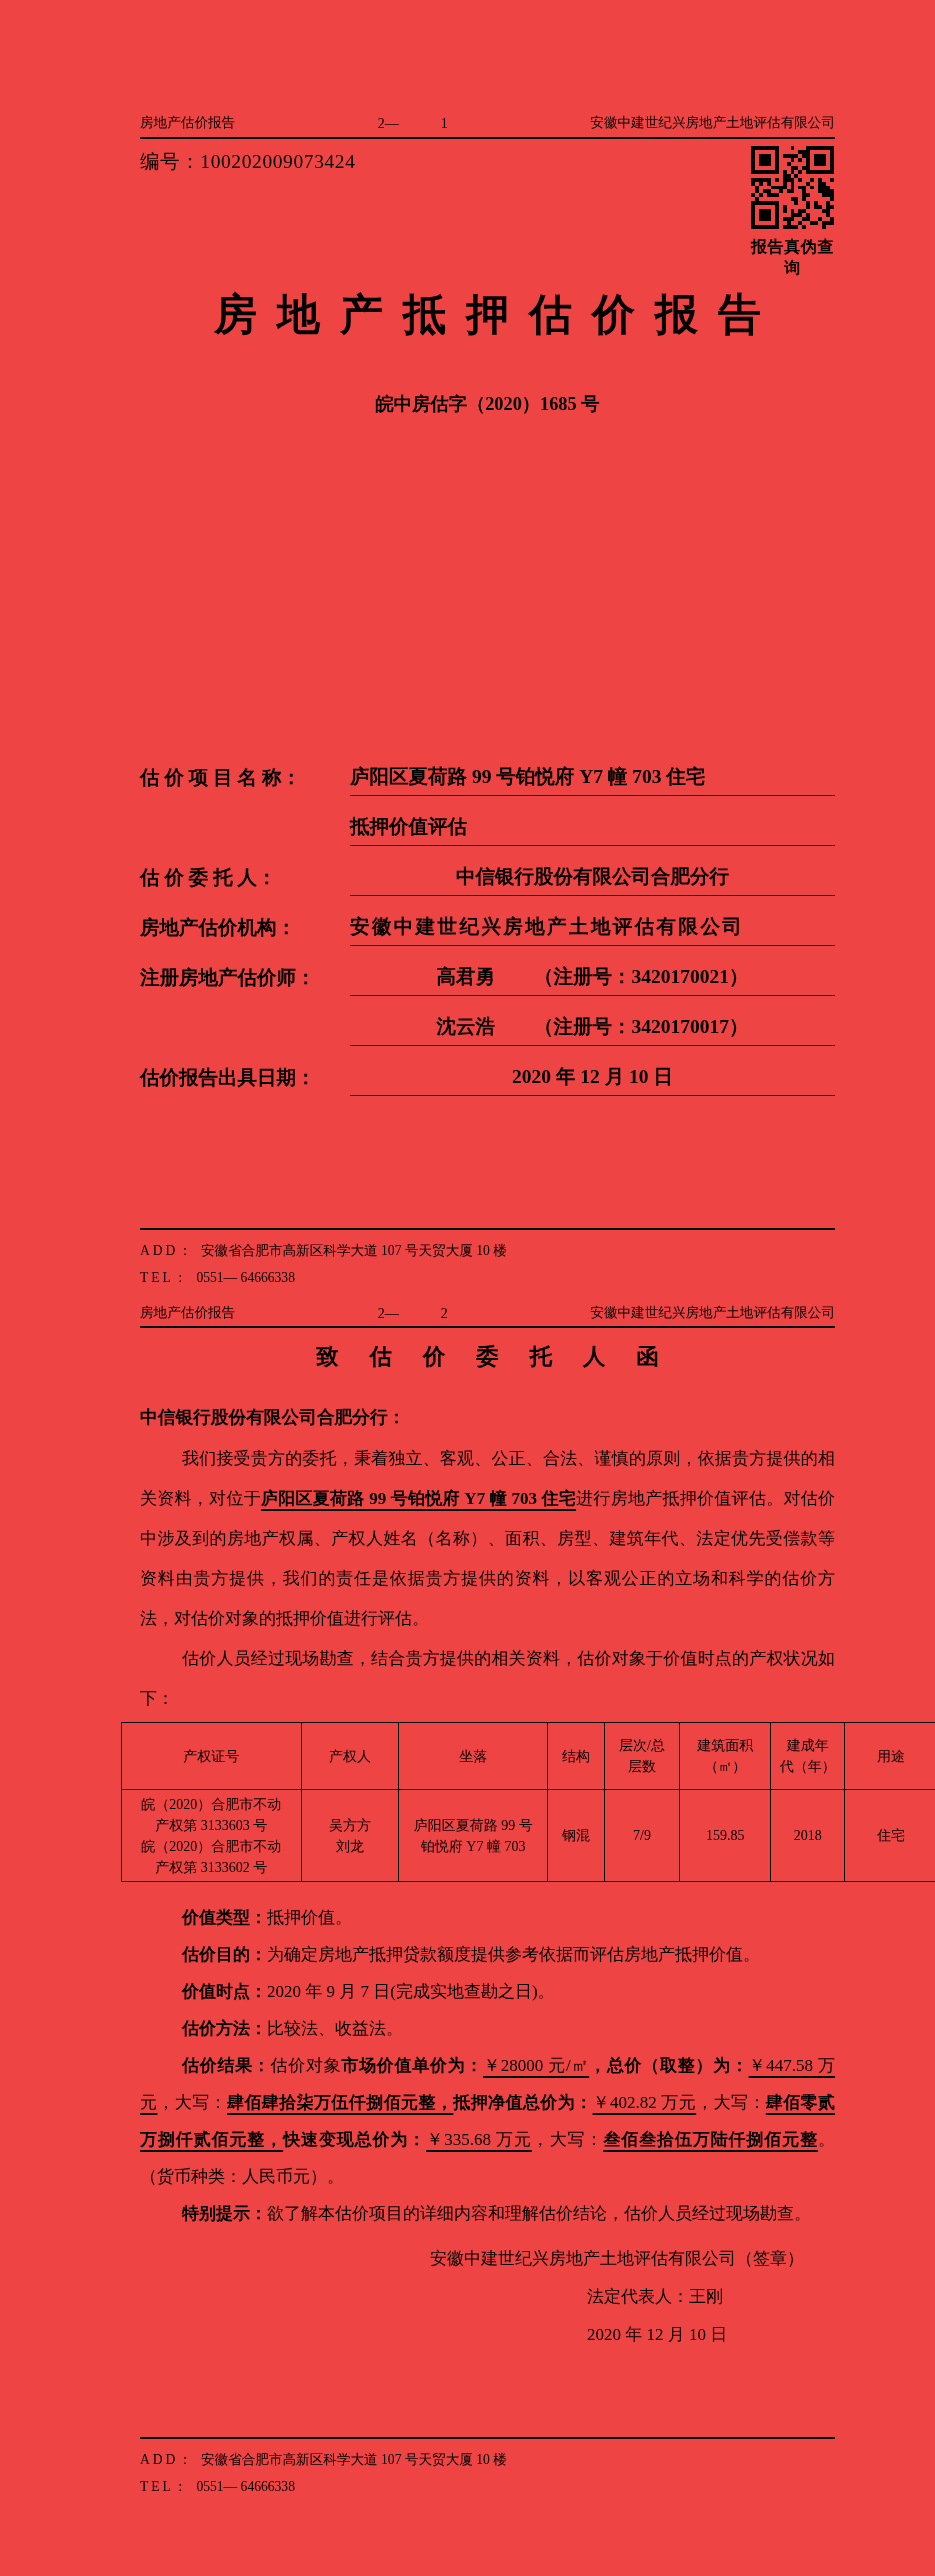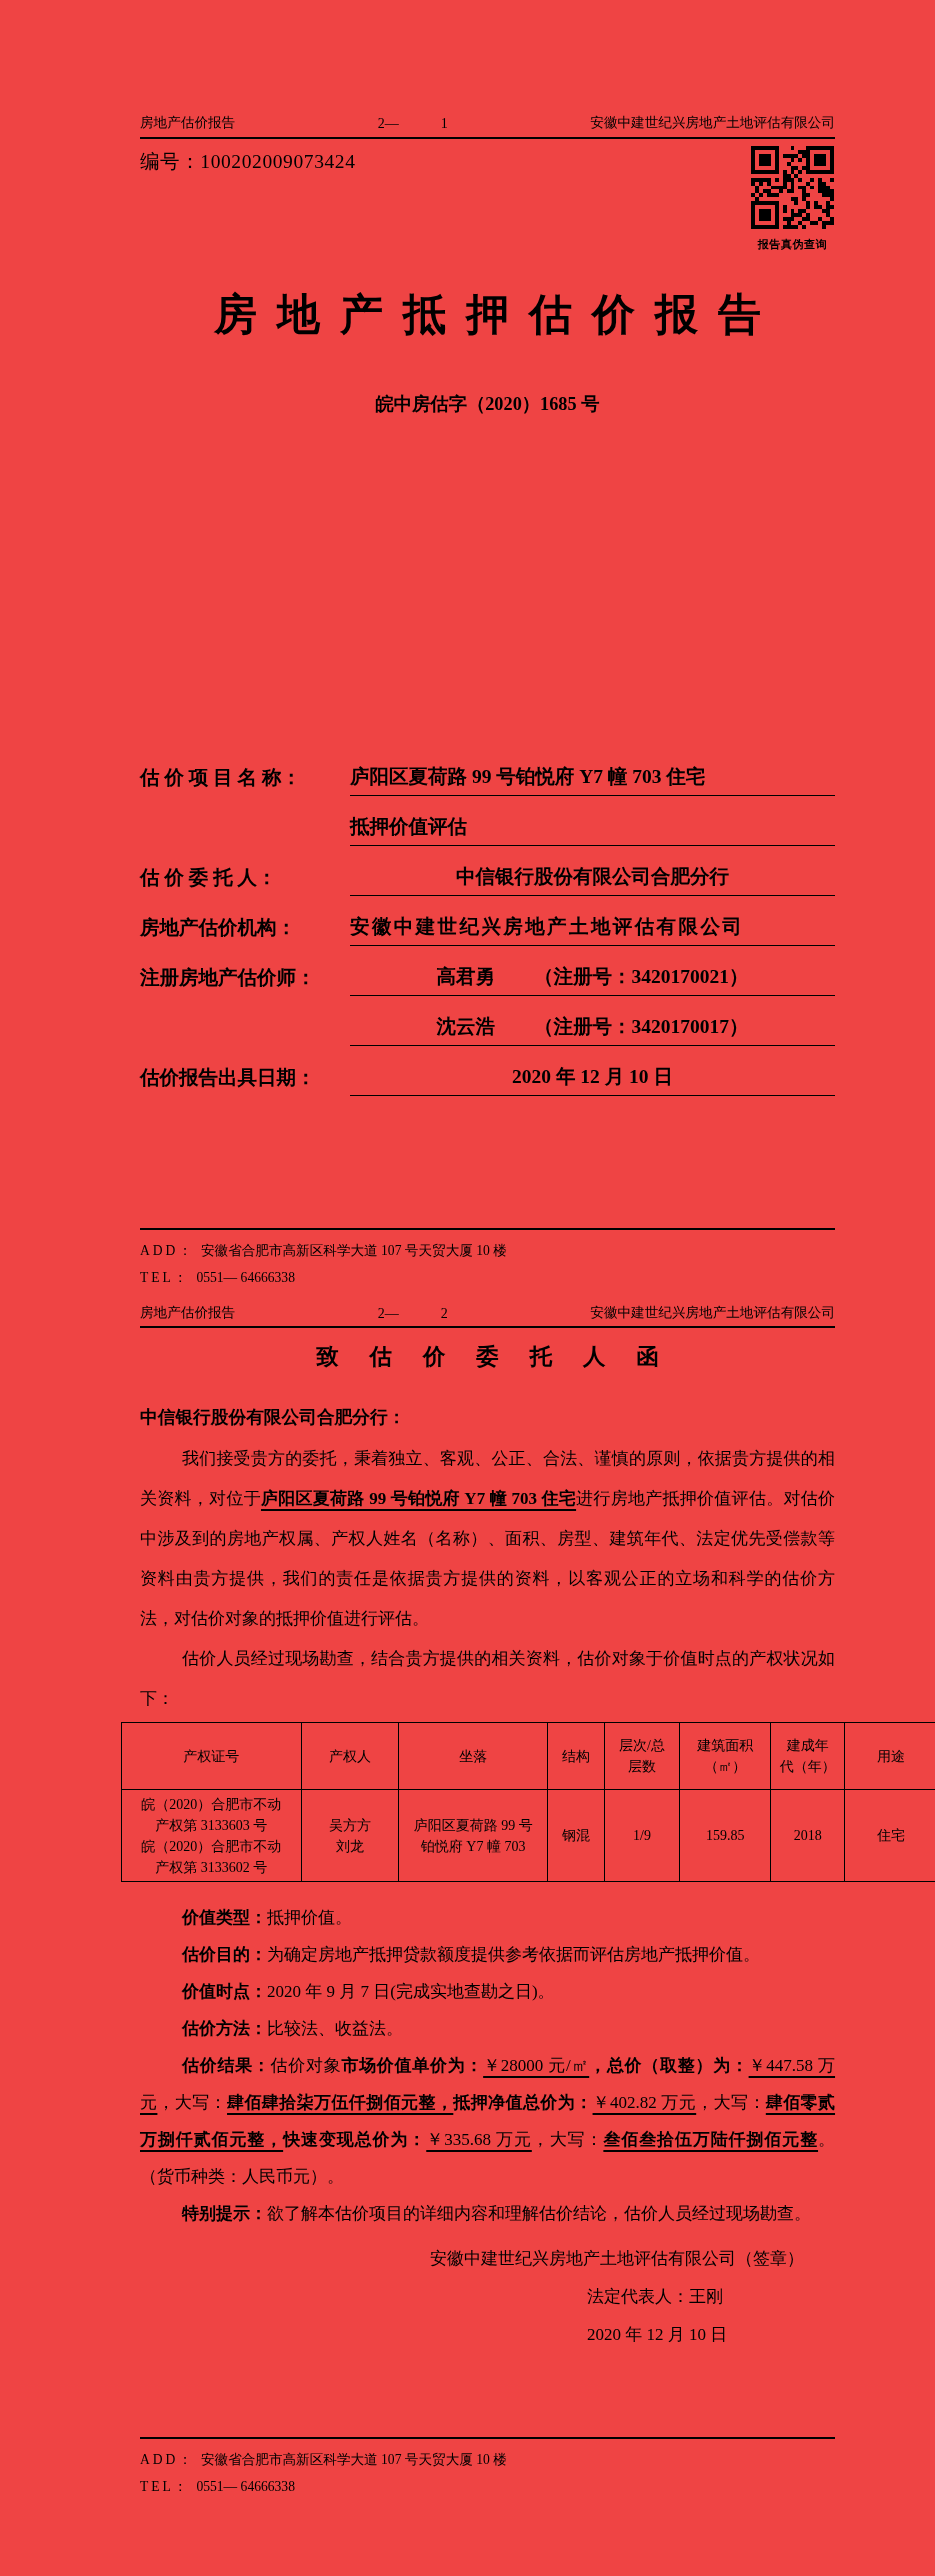--- a/index.html
+++ b/index.html
@@ -12,21 +12,21 @@
   .content{margin-left:140px;width:695px;}
 
   
   .page-header{display:flex;justify-content:space-between;align-items:flex-end;
                font-size:13.6px;padding-bottom:4.7px;border-bottom:2.4px solid #000;}
   .pgnum{display:flex;gap:42px;font-size:14px;}
 
   
   .serial-row{margin-top:9.4px;font-size:19.5px;letter-spacing:0.6px;}
   .qr-block{position:absolute;left:744px;top:146px;width:97px;text-align:center;}
-  .qr-caption{margin-top:5.9px;font-size:11px;font-weight:bold;letter-spacing:0.6px;}
+  .qr-caption{margin-top:5.9px;font-size:16px;font-weight:bold;letter-spacing:0.6px;}
   .main-title{margin-top:111px;text-align:center;font-size:43px;font-weight:bold;
               letter-spacing:20px;text-indent:20px;white-space:nowrap;}
   .sub-title{margin-top:47px;text-align:center;font-size:18.3px;font-weight:bold;}
   .cover-fields{margin-top:330px;}
   .frow{display:flex;align-items:flex-end;height:50px;}
   .flabel{width:210px;white-space:pre;font-weight:bold;font-size:19.5px;flex:none;padding-bottom:4.7px;}
   .fval{flex:1;border-bottom:1.8px solid #000;font-weight:bold;font-size:19.5px;padding-bottom:4.7px;white-space:nowrap;}
   .fval.center{text-align:center;}
   .fval.spread{letter-spacing:2.4px;}
 
@@ -392,21 +392,21 @@
           <tr>
             <td>皖（2020）合肥市不动
 产权第 3133603 号
 皖（2020）合肥市不动
 产权第 3133602 号</td>
             <td>吴方方
 刘龙</td>
             <td>庐阳区夏荷路 99 号
 铂悦府 Y7 幢 703</td>
             <td>钢混</td>
-            <td>1/9</td>
+            <td>7/9</td>
             <td>159.85</td>
             <td>2018</td>
             <td>住宅</td>
           </tr>
         </tbody>
       </table>
 
     <div class="content items-block">
       <p class="item"><span class="b">价值类型：</span><span>抵押价值。</span></p>
       <p class="item"><span class="b">估价目的：</span><span>为确定房地产抵押贷款额度提供参考依据而评估房地产抵押价值。</span></p>

